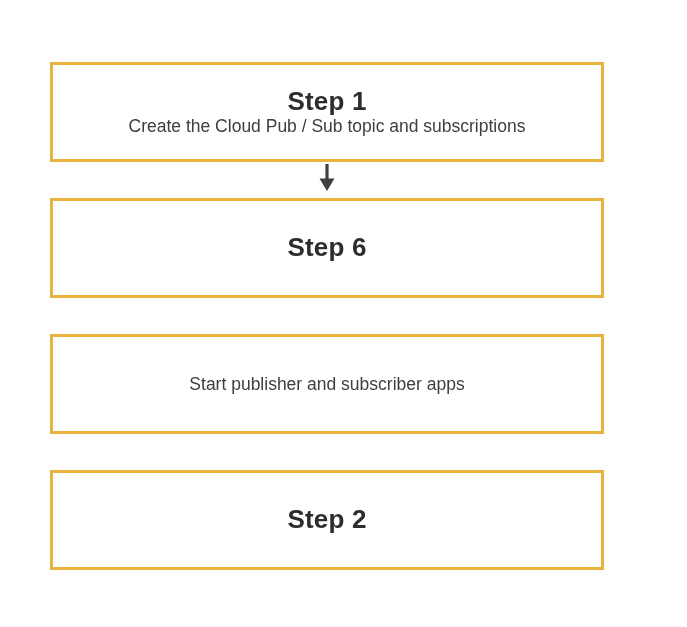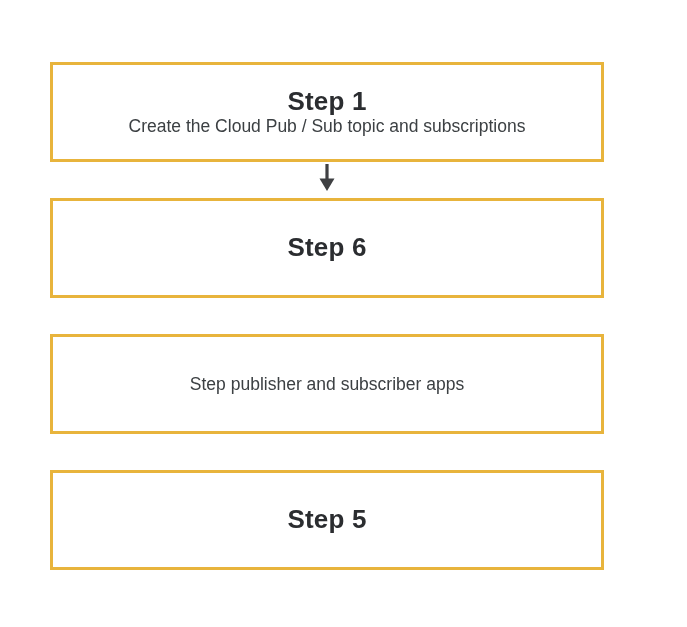--- a/index.html
+++ b/index.html
@@ -77,25 +77,25 @@
     <div class="step-box">
       <div class="step-title">Step 1</div>
       <div class="step-desc">Create the Cloud Pub / Sub topic and subscriptions</div>
     </div>
 
     <div class="step-box">
       <div class="step-title">Step 6</div>
     </div>
 
     <div class="step-box">
-      <div class="step-desc">Step publisher and subscriber apps</div>
+      <div class="step-desc">Start publisher and subscriber apps</div>
     </div>
 
     <div class="step-box">
-      <div class="step-title">Step 5</div>
+      <div class="step-title">Step 2</div>
     </div>
 
     <div class="connector">
       <svg width="18" height="27" viewBox="0 0 18 27" aria-hidden="true">
         <rect x="7.4" y="0" width="3.2" height="16" fill="currentColor"></rect>
         <polygon points="1.5,14.5 16.5,14.5 9,27" fill="currentColor"></polygon>
       </svg>
     </div>
 
   </div>

